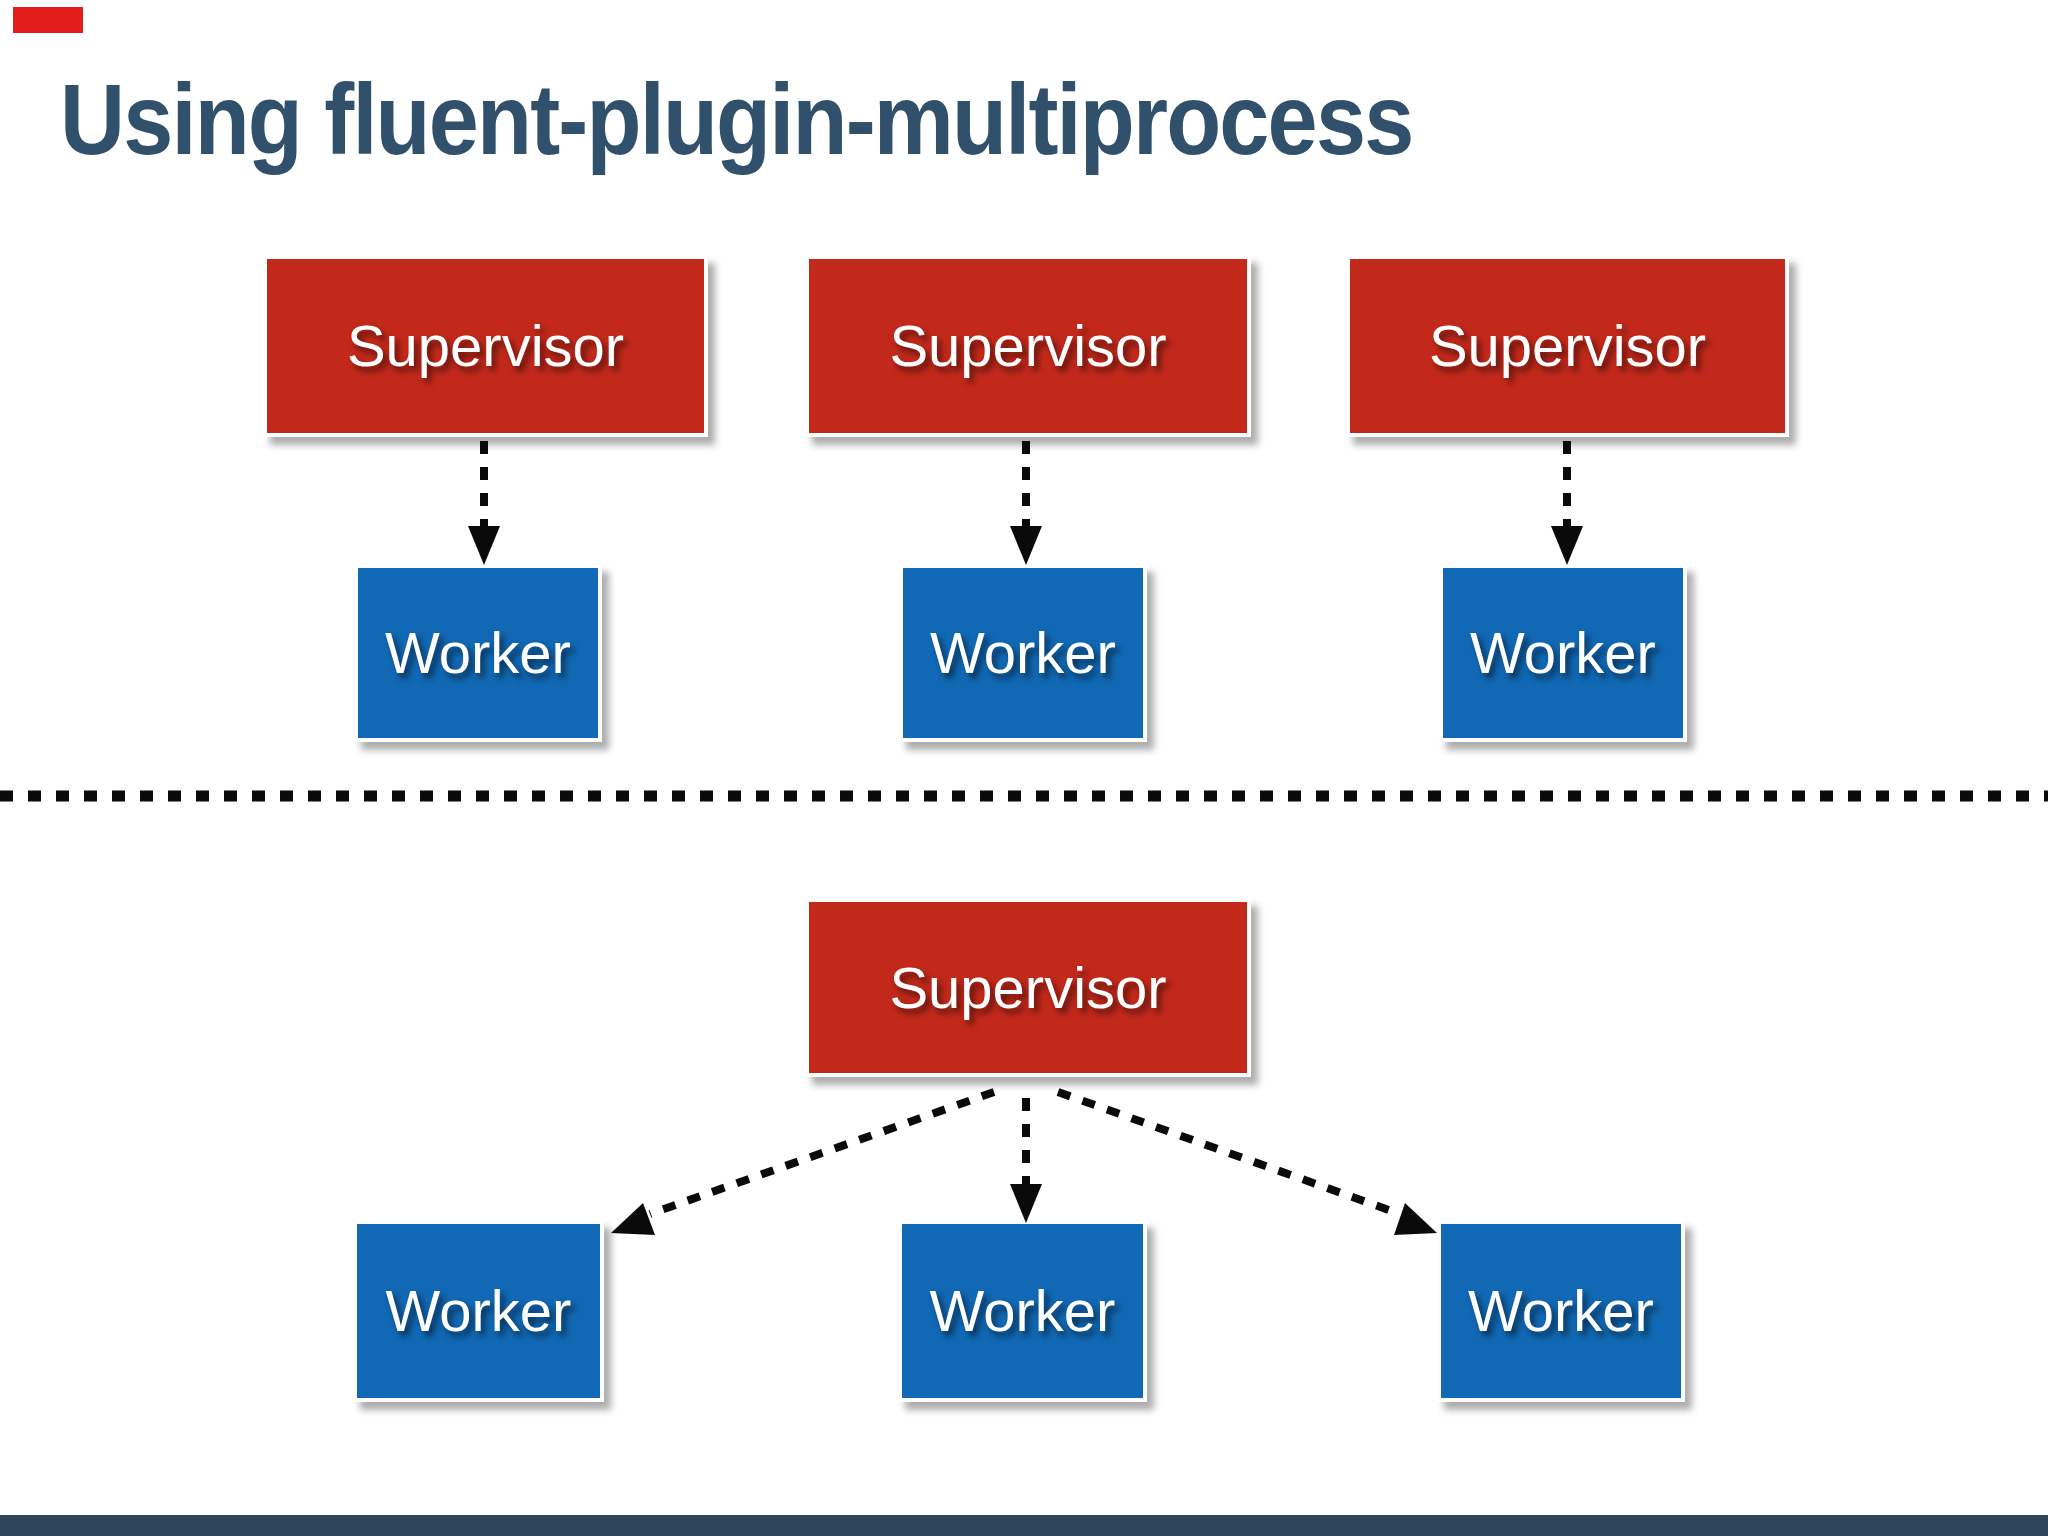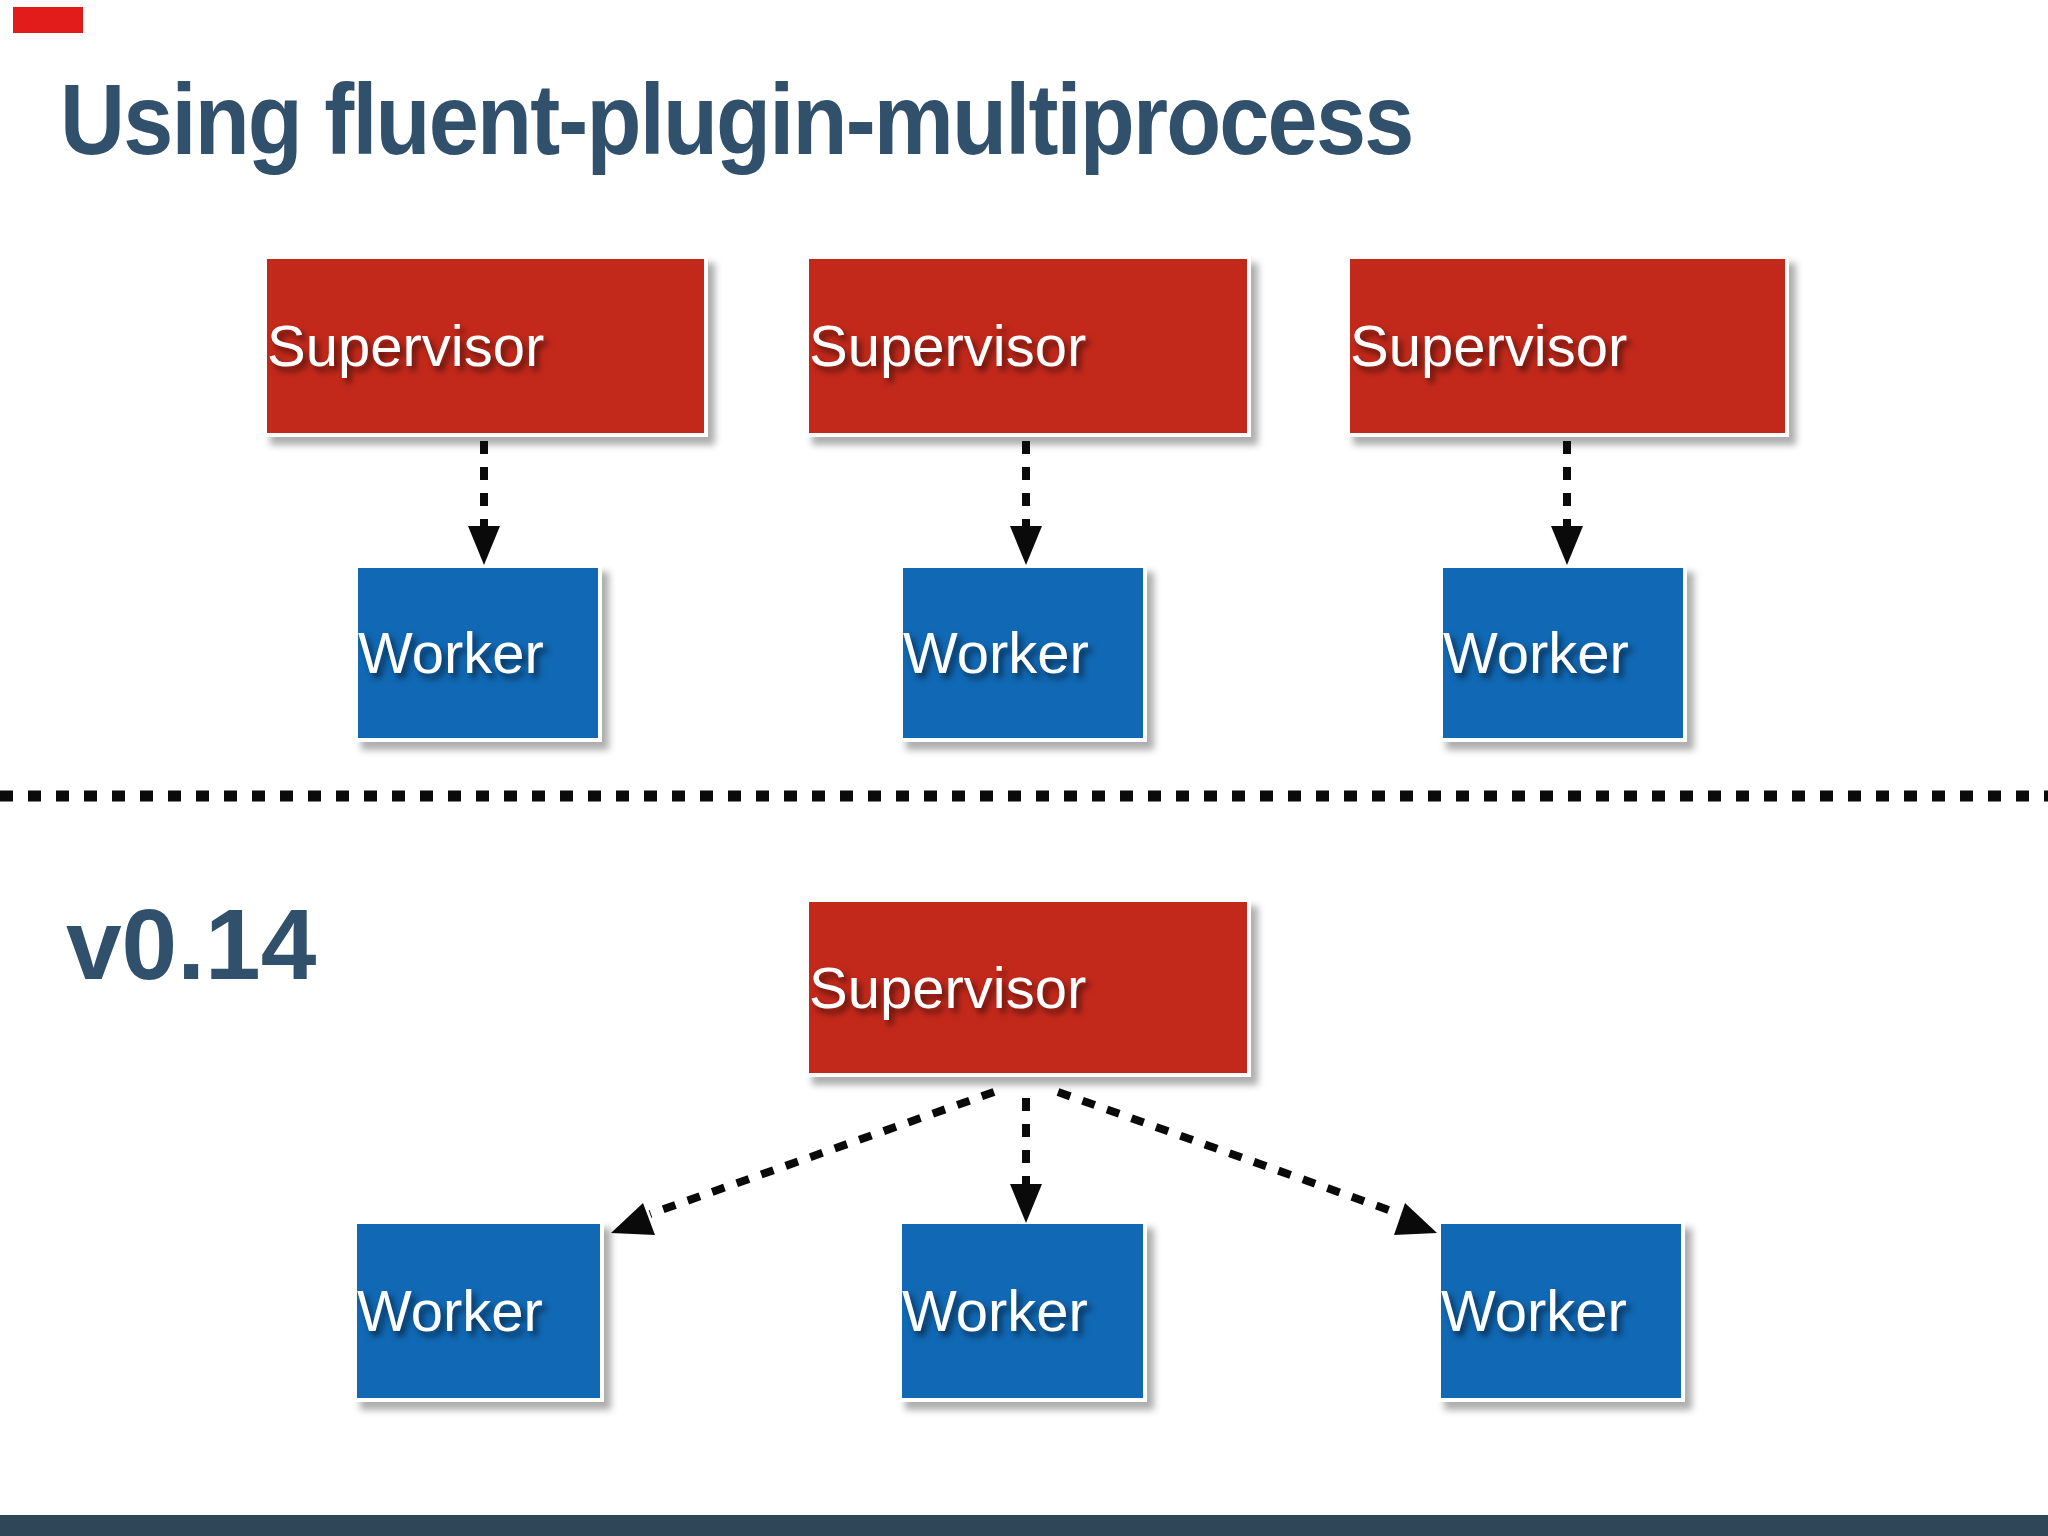--- a/index.html
+++ b/index.html
@@ -13,21 +13,21 @@
     font-size:100px; font-weight:bold; letter-spacing:-2px; white-space:nowrap;
     color:var(--heading-text,#31506B);
     transform:scaleX(0.9); transform-origin:0 0;
   }
   .version {
     position:absolute; left:66px; top:894px; line-height:100px;
     font-size:100px; font-weight:bold; color:var(--heading-text,#31506B);
   }
   .box {
     position:absolute; box-sizing:border-box;
-    display:flex; align-items:center; justify-content:flex-start;
+    display:flex; align-items:center; justify-content:center;
     border:4px solid #ffffff;
     box-shadow:7px 8px 7px rgba(0,0,0,0.32);
     color:#ffffff; font-size:58px; line-height:1;
     text-shadow:4px 5px 6px rgba(0,0,0,0.55);
   }
   .sup { background:var(--supervisor-box,#C3291B); }
   .wrk { background:var(--worker-box,#1168B4); }
 
   .sup1 { left:263px;  top:255px; width:445px; height:182px; }
   .sup2 { left:805px;  top:255px; width:446px; height:182px; }
@@ -79,21 +79,20 @@
   <div class="box wrk wrk1">
     <span>Worker</span>
   </div>
   <div class="box wrk wrk2">
     <span>Worker</span>
   </div>
   <div class="box wrk wrk3">
     <span>Worker</span>
   </div>
 
-  <div class="version">v0.14</div>
 
   <div class="box sup bsup">
     <span>Supervisor</span>
   </div>
 
   <div class="box wrk bwrk1">
     <span>Worker</span>
   </div>
   <div class="box wrk bwrk2">
     <span>Worker</span>

